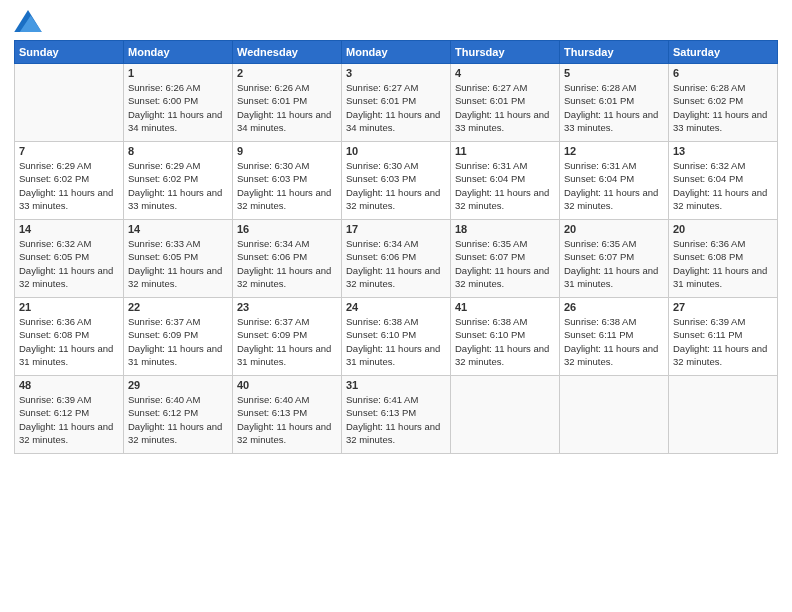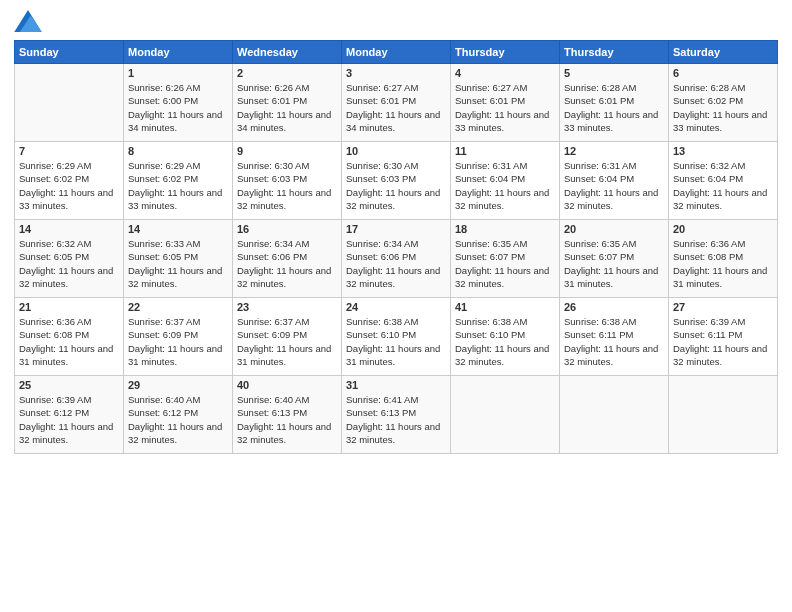--- a/index.html
+++ b/index.html
@@ -226,21 +226,21 @@
             <span class="day-number">26</span>
             <div class="day-info">Sunrise: 6:38 AM<br>Sunset: 6:11 PM<br>Daylight: 11 hours and 32 minutes.</div>
           </td>
           <td>
             <span class="day-number">27</span>
             <div class="day-info">Sunrise: 6:39 AM<br>Sunset: 6:11 PM<br>Daylight: 11 hours and 32 minutes.</div>
           </td>
         </tr>
         <tr>
           <td>
-            <span class="day-number">25</span>
+            <span class="day-number">48</span>
             <div class="day-info">Sunrise: 6:39 AM<br>Sunset: 6:12 PM<br>Daylight: 11 hours and 32 minutes.</div>
           </td>
           <td>
             <span class="day-number">29</span>
             <div class="day-info">Sunrise: 6:40 AM<br>Sunset: 6:12 PM<br>Daylight: 11 hours and 32 minutes.</div>
           </td>
           <td>
             <span class="day-number">40</span>
             <div class="day-info">Sunrise: 6:40 AM<br>Sunset: 6:13 PM<br>Daylight: 11 hours and 32 minutes.</div>
           </td>

